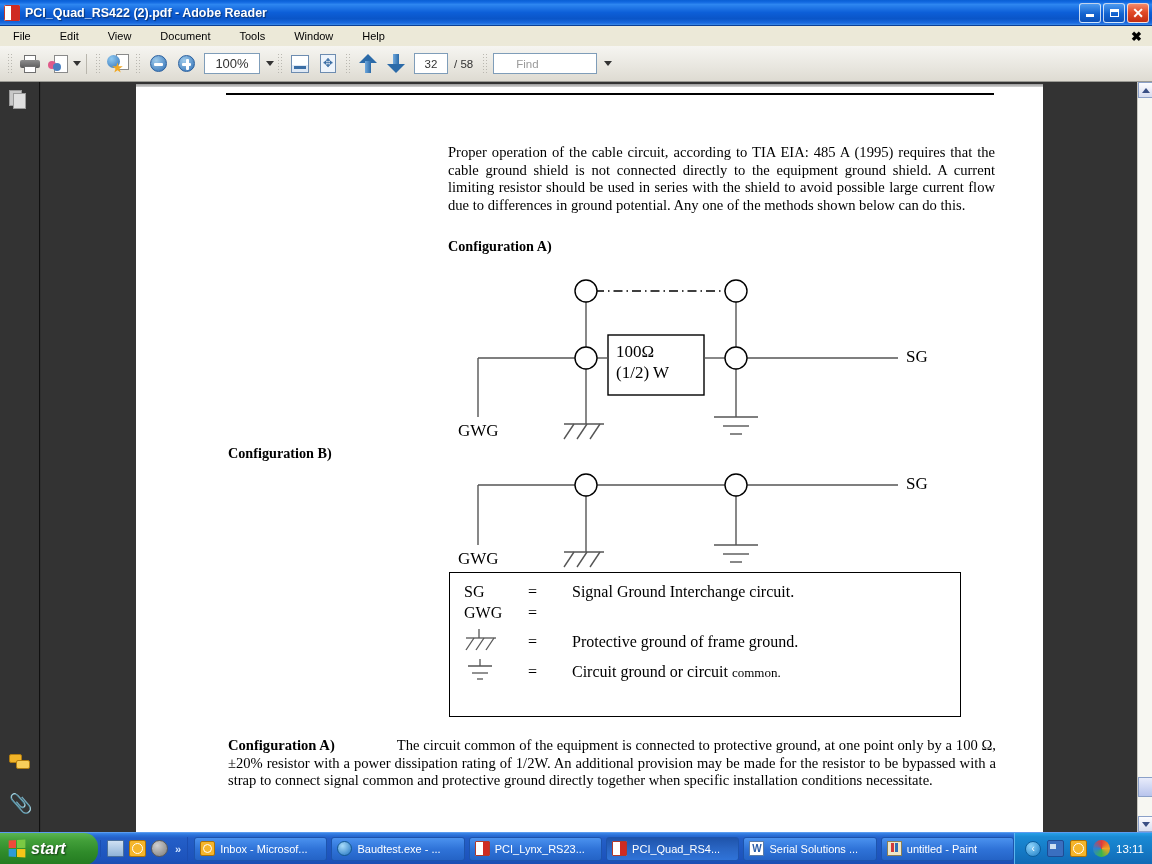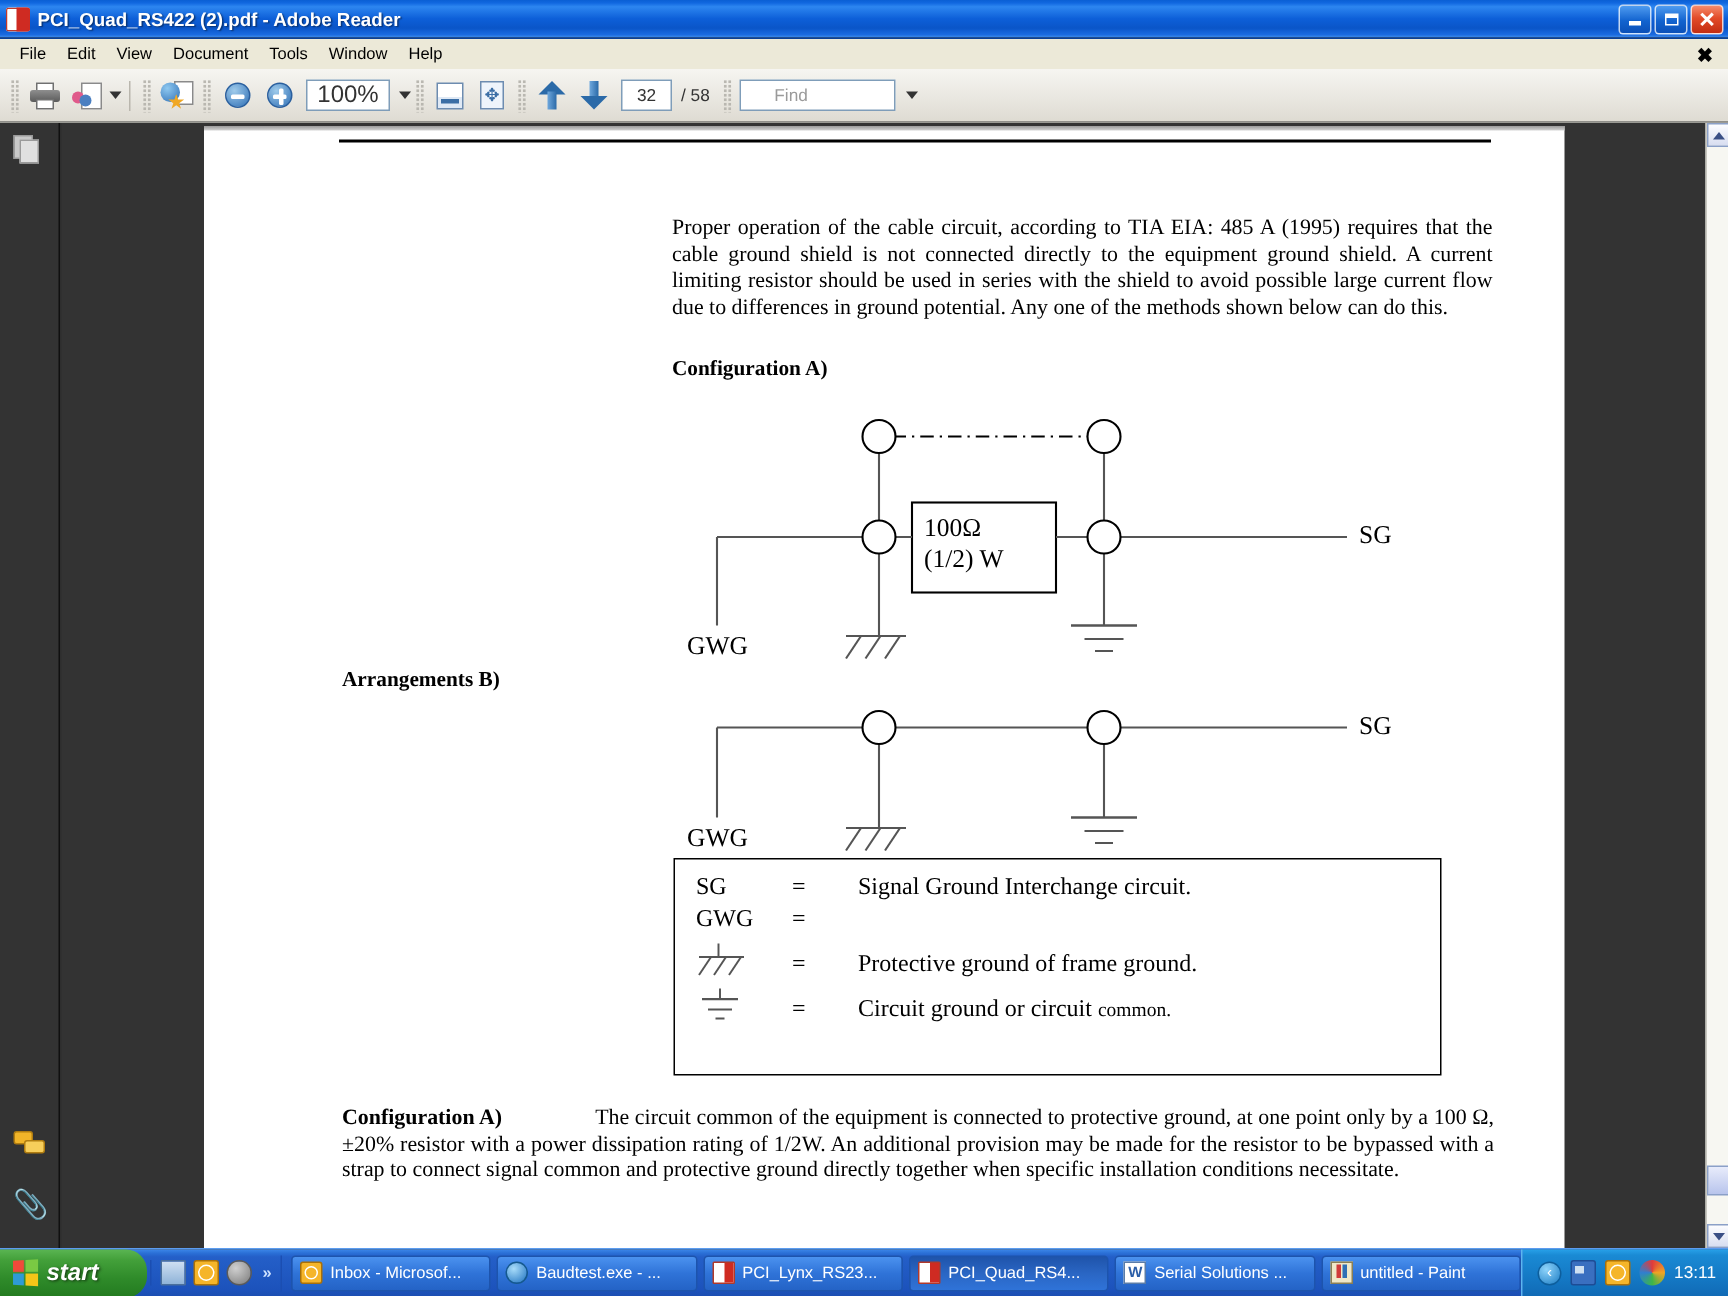--- a/index.html
+++ b/index.html
@@ -47,42 +47,42 @@
   }
   .tb-btn.close { background: linear-gradient(to bottom,#f58a6a,#e24b28 45%,#c32d12); }
   .tb-btn .min { width: 8px; height: 3px; background: #fff; margin-top: 6px; }
   .tb-btn .max { width: 9px; height: 8px; border: 1.5px solid #fff; border-top-width: 3px; }
   .tb-btn .x { font-size: 14px; line-height: 12px; font-weight: bold; }
 
   
   .menubar {
     position: absolute; top: 26px; left: 0; width: 1152px; height: 20px;
     background: #ece9d8; display: flex; align-items: center; padding-left: 6px;
-    font-size: 11px; color: #000;
+    font-size: 11px; color: #000; gap: 15px;
   }
   .menubar .mi { padding: 2px 7px; white-space: nowrap; }
   .menubar .closedoc { margin-left: auto; margin-right: 10px; font-weight: bold; font-size: 13px; }
 
   
   .toolbar {
     position: absolute; top: 46px; left: 0; width: 1152px; height: 36px;
     background: linear-gradient(to bottom,#f6f5f1,#e8e6df 60%,#dedbd2);
     border-bottom: 1px solid #9a9a94;
     display: flex; align-items: center; padding-left: 4px; gap: 0px;
   }
   .grip { width: 6px; height: 22px; margin: 0 3px; flex: none;
     background-image: radial-gradient(#b4b2ab 40%, transparent 41%);
     background-size: 3px 3px; opacity: .9; }
   .tbtn { width: 28px; height: 28px; display:flex; align-items:center; justify-content:center; flex:none; position: relative;}
   .sep { width: 1px; height: 20px; background: #b9b6ad; margin: 0 5px; flex:none;}
   .caret { width: 0; height: 0; border-left: 4px solid transparent; border-right: 4px solid transparent;
     border-top: 5px solid #333; margin-left: 1px; flex:none; }
   .zoombox {
     width: 56px; height: 21px; border: 1px solid #7f9db9; background: #fff;
-    display:flex; align-items:center; justify-content:center; font-size: 16px;
+    display:flex; align-items:center; justify-content:center; font-size: 13px;
     color:#333; margin-left: 4px; flex:none;
   }
   .pagebox {
     width: 34px; height: 21px; border: 1px solid #7f9db9; background:#fff;
     display:flex; align-items:center; justify-content:center; font-size:11.5px; color:#333;
     margin-left: 4px; flex:none;
   }
   .pagetot { font-size: 11.5px; color:#333; margin: 0 6px; white-space: nowrap; flex:none;}
   .findbox {
     width: 104px; height: 21px; border: 1px solid #7f9db9; background:#fff;
@@ -449,21 +449,21 @@
           <circle cx="300" cy="89" r="11" fill="#fff" stroke="#000" stroke-width="1.4"></circle>
         </svg>
         <div style="position:absolute;left:180px;top:72px;font-family:'Liberation Serif',serif;font-size:17px;line-height:21px;color:#000;">
           <div>100Ω</div>
           <div>(1/2) W</div>
         </div>
         <div style="position:absolute;left:22px;top:152px;font-family:'Liberation Serif',serif;font-size:17px;color:#000;">GWG</div>
         <div style="position:absolute;left:470px;top:78px;font-family:'Liberation Serif',serif;font-size:17px;color:#000;">SG</div>
       </div>
 
-      <div class="lbl-cfgB">Arrangements B)</div>
+      <div class="lbl-cfgB">Configuration B)</div>
 
       <div class="diagB">
         <svg width="560" height="110" viewBox="0 0 560 110">
 
           <line x1="42" y1="16" x2="139" y2="16" stroke="#555" stroke-width="1.4"></line>
           <line x1="161" y1="16" x2="289" y2="16" stroke="#555" stroke-width="1.4"></line>
           <line x1="311" y1="16" x2="462" y2="16" stroke="#555" stroke-width="1.4"></line>
 
           <line x1="42" y1="16" x2="42" y2="76" stroke="#555" stroke-width="1.4"></line>
 

